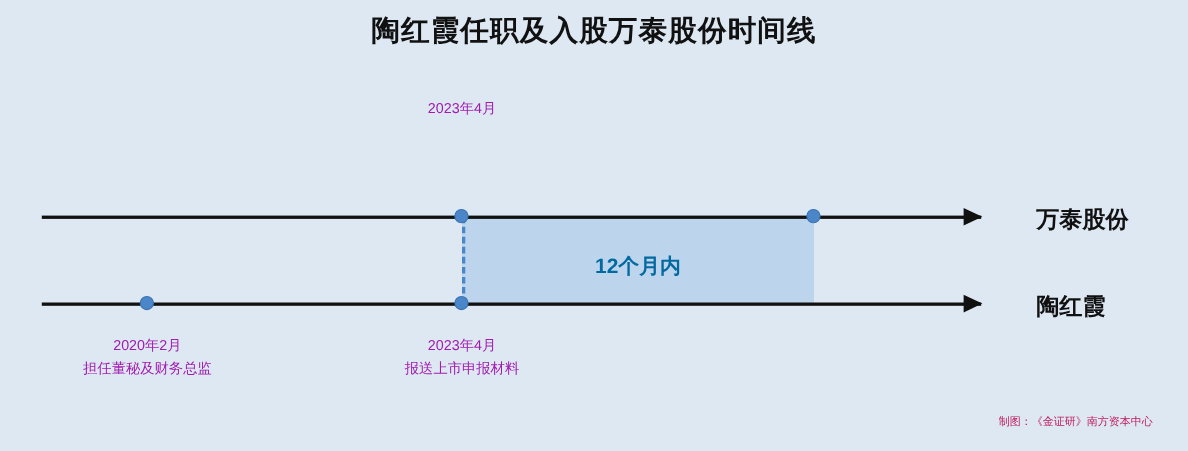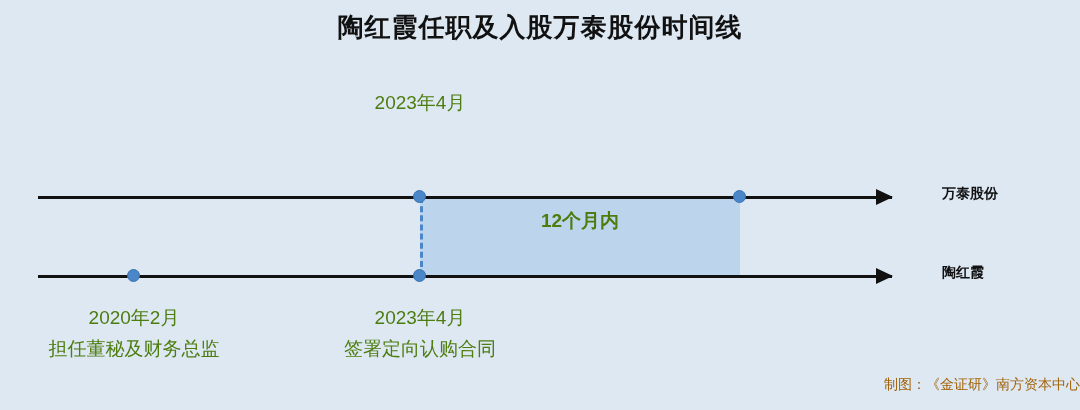--- a/index.html
+++ b/index.html
@@ -39,26 +39,26 @@
     position: absolute;
     left: 420px;
     top: 198px;
     width: 320px;
     height: 79px;
     background: #bcd5ec;
   }
   .band-label {
     position: absolute;
     left: 420px;
-    top: 208px;
+    top: 229px;
     width: 320px;
     text-align: center;
     font-size: 19px;
     font-weight: bold;
-    color: #4d7c0f;
+    color: #0369a1;
     white-space: nowrap;
   }
 
   
   .axis {
     position: absolute;
     left: 38px;
     width: 854px;
     height: 3px;
     background: #111111;
@@ -75,21 +75,21 @@
     border-bottom: 8px solid transparent;
     border-left: 17px solid #111111;
   }
   .arrow-top { top: 189px; }
   .arrow-bottom { top: 268px; }
 
   
   .axis-name {
     position: absolute;
     left: 942px;
-    font-size: 14px;
+    font-size: 21px;
     font-weight: bold;
     color: #111111;
     white-space: nowrap;
   }
   .axis-name-top { top: 185px; }
   .axis-name-bottom { top: 264px; text-align: center; }
 
   
   .dot {
     position: absolute;
@@ -112,38 +112,38 @@
     height: 79px;
     border-left: 3px dashed #4a86c8;
   }
 
   
   .event-label {
     position: absolute;
     width: 300px;
     margin-left: -150px;
     text-align: center;
-    font-size: 19px;
+    font-size: 13px;
     line-height: 1.62;
-    color: #4d7c0f;
+    color: #a21caf;
     white-space: nowrap;
   }
   .event-label .l1,
   .event-label .l2 { display: block; }
 
   .label-above { top: 88px; }
   .label-below { top: 303px; }
 
   
   .credit {
     position: absolute;
-    right: 0;
+    right: 32px;
     top: 376px;
-    font-size: 14px;
-    color: #a16207;
+    font-size: 10px;
+    color: #be185d;
     white-space: nowrap;
   }
 </style>
 </head>
 <body>
 
 <div id="diagram">
 
   <div class="title">陶红霞任职及入股万泰股份时间线</div>
 
@@ -168,18 +168,18 @@
   <div class="event-label label-above" style="left:420px;">
     <span class="l1">2023年4月</span>
   </div>
 
   <div class="event-label label-below" style="left:134px;">
     <span class="l1">2020年2月</span>
     <span class="l2">担任董秘及财务总监</span>
   </div>
   <div class="event-label label-below" style="left:420px;">
     <span class="l1">2023年4月</span>
-    <span class="l2">签署定向认购合同</span>
+    <span class="l2">报送上市申报材料</span>
   </div>
 
   <div class="credit">制图：《金证研》南方资本中心</div>
 
 </div>
 
 </body></html>

